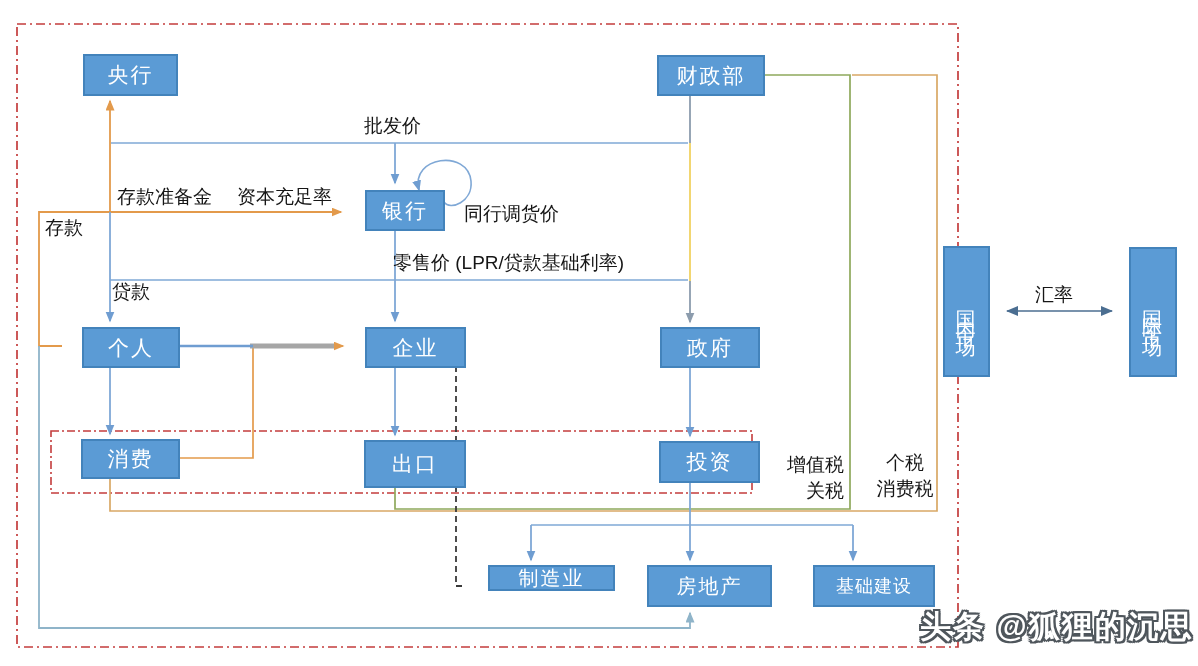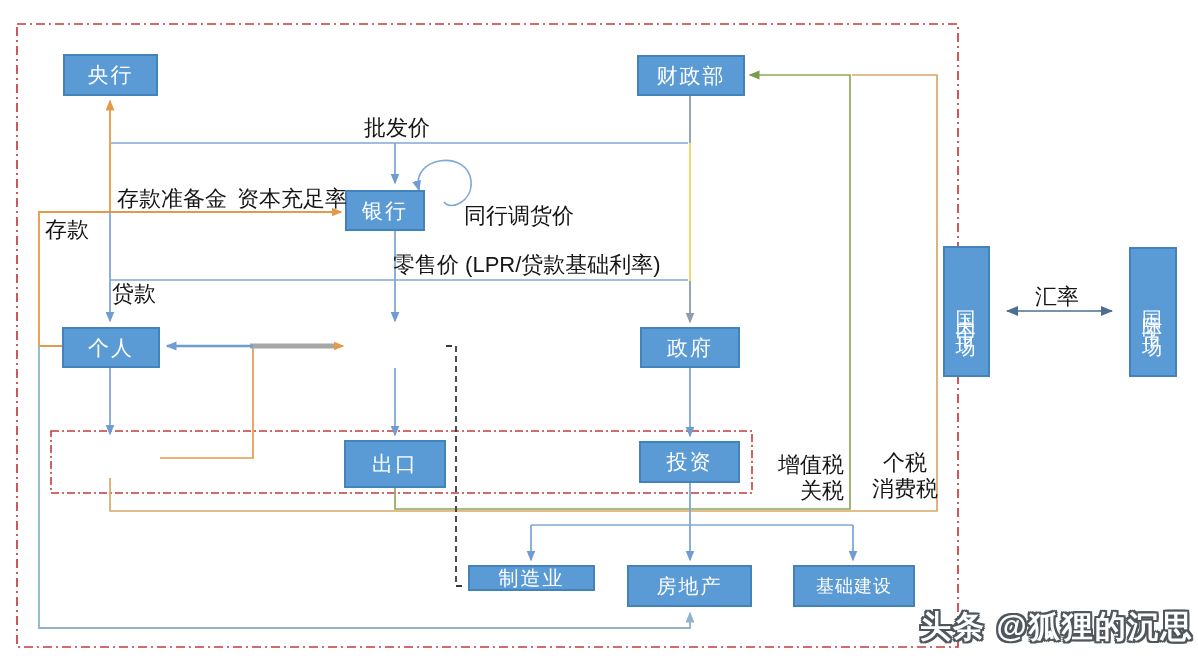--- a/index.html
+++ b/index.html
@@ -4,30 +4,30 @@
 <style>
   html,body{margin:0;padding:0;background:#ffffff;}
   #stage{
     position:relative;width:1198px;height:666px;background:#ffffff;overflow:hidden;
     font-family:"Liberation Sans","DejaVu Sans",sans-serif;
   }
   #wires{position:absolute;left:0;top:0;z-index:1;}
   .node{
     position:absolute;z-index:2;background:#5b9bd5;border:2px solid #4383bb;
     color:#ffffff;display:flex;align-items:center;justify-content:center;
-    font-size:21px;letter-spacing:2px;box-sizing:border-box;
+    font-size:21px;letter-spacing:2px;box-sizing:border-box;margin-left:20px;
   }
   .vnode{
     position:absolute;z-index:2;background:#5b9bd5;border:2px solid #4383bb;
     color:#ffffff;display:flex;align-items:center;justify-content:center;
     writing-mode:vertical-rl;text-orientation:upright;letter-spacing:9px;
     font-size:20px;box-sizing:border-box;
   }
   .elabel{
-    position:absolute;z-index:3;color:#161616;font-size:22px;white-space:nowrap;
+    position:absolute;z-index:3;color:#161616;font-size:19px;white-space:nowrap;
   }
   #watermark{
     position:absolute;z-index:4;color:#ffffff;font-size:31px;font-weight:bold;
     letter-spacing:2px;
     text-shadow:-2px -2px 0 #4f565c,2px -2px 0 #4f565c,-2px 2px 0 #4f565c,
                  2px 2px 0 #4f565c,-2px 0 0 #4f565c,2px 0 0 #4f565c,
                  0 -2px 0 #4f565c,0 2px 0 #4f565c;
   }
 </style>
 </head>
@@ -93,21 +93,23 @@
 
     <path d="M446 346 L456 346 L456 586 L466 586" fill="none" stroke="#3a3a3a" stroke-width="1.8" stroke-dasharray="6 4"></path>
 
     <path d="M1007 311 L1112 311" fill="none" stroke="#4b6e91" stroke-width="1.6" marker-start="url(#arr-dark)" marker-end="url(#arr-dark)"></path>
   </svg>
 
   <div class="node" style="left:63px;top:54px;width:95px;height:42px">央行</div>
   <div class="node" style="left:637px;top:55px;width:108px;height:41px">财政部</div>
   <div class="node" style="left:345px;top:190px;width:80px;height:41px">银行</div>
   <div class="node" style="left:62px;top:327px;width:98px;height:41px">个人</div>
+  <div class="node" style="left:345px;top:327px;width:101px;height:41px">企业</div>
   <div class="node" style="left:640px;top:327px;width:100px;height:41px">政府</div>
+  <div class="node" style="left:61px;top:439px;width:99px;height:40px">消费</div>
   <div class="node" style="left:344px;top:440px;width:102px;height:48px">出口</div>
   <div class="node" style="left:639px;top:441px;width:101px;height:42px">投资</div>
   <div class="node" style="left:468px;top:565px;width:127px;height:26px;font-size:20px">制造业</div>
   <div class="node" style="left:627px;top:565px;width:125px;height:42px;font-size:20px">房地产</div>
   <div class="node" style="left:793px;top:565px;width:122px;height:42px;font-size:18px;letter-spacing:1px">基础建设</div>
   <div class="vnode" style="left:943px;top:246px;width:47px;height:131px">国内市场</div>
   <div class="vnode" style="left:1129px;top:247px;width:48px;height:130px">国际市场</div>
 
   <div class="elabel" style="left:364px;top:113px">批发价</div>
   <div class="elabel" style="left:117px;top:184px">存款准备金</div>

